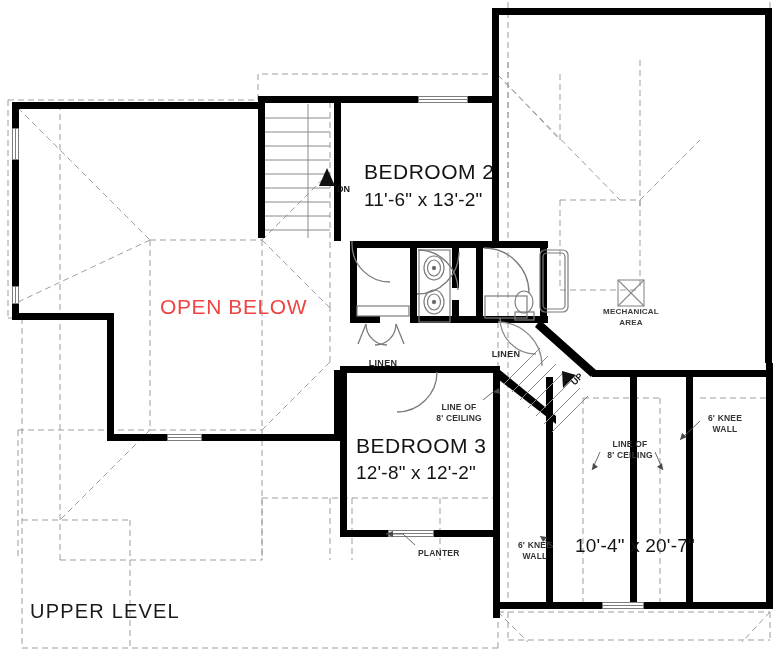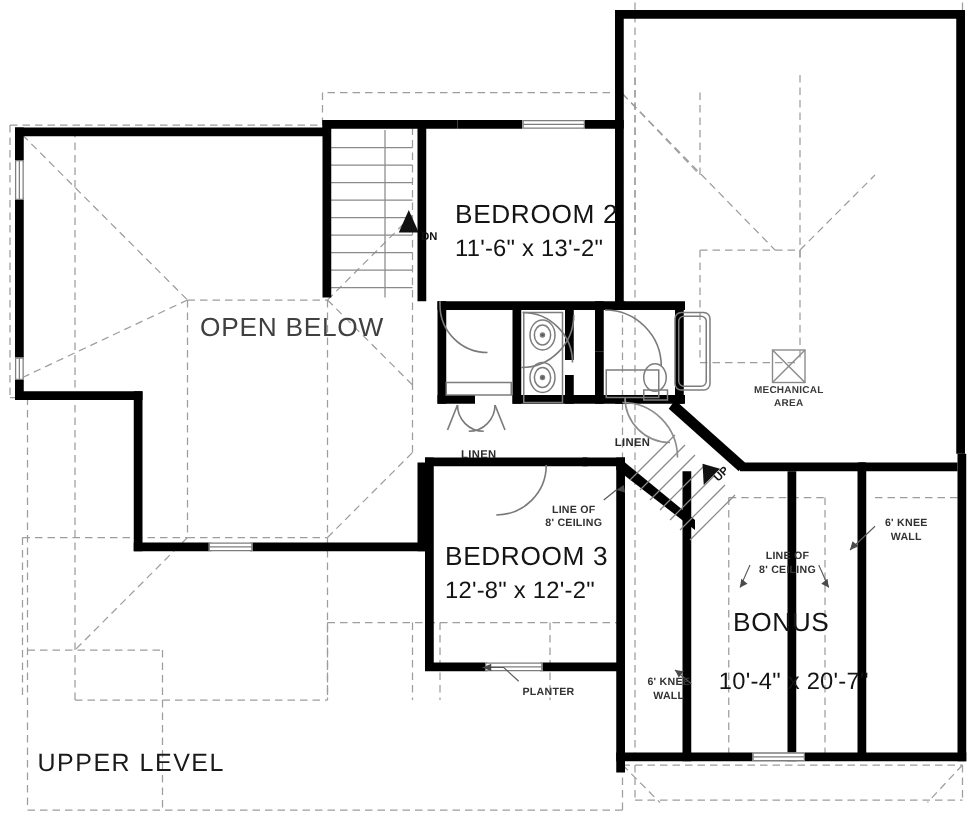--- a/index.html
+++ b/index.html
@@ -6,21 +6,21 @@
   body{width:778px;height:664px;overflow:hidden;
        font-family:"Liberation Sans", sans-serif;color:#1a1a1a;}
   #plan{position:relative;width:778px;height:664px;background:#fff;}
   svg{display:block;}
   .lbl{position:absolute;white-space:pre;line-height:1.12;}
   .room-name{font-size:21px;letter-spacing:.5px;color:#141414;}
   .room-dim{font-size:19px;letter-spacing:.2px;color:#141414;}
   .tiny{font-size:8.5px;font-weight:bold;letter-spacing:.2px;color:#333;}
   .tiny9{font-size:9px;font-weight:bold;letter-spacing:.3px;color:#2b2b2b;margin-top:44px;}
   .mech{font-size:8px;font-weight:bold;letter-spacing:.2px;color:#3a3a3a;line-height:1.25;}
-  .openbelow{font-size:21px;letter-spacing:.6px;color:#404040;}
+  .openbelow{font-size:21px;letter-spacing:.6px;color:#ef4444;margin-top:44px;}
   .title{font-size:20px;letter-spacing:1.2px;color:#1a1a1a;}
   .ctr{text-align:center;}
   .updn{font-size:9px;font-weight:bold;color:#111;}
   .rot-up{transform:rotate(-45deg);transform-origin:left top;}
 </style>
 </head>
 <body>
 
 <div id="plan">
 
@@ -283,21 +283,20 @@
       <path d="M576,375 L563,388 L562,371 Z"></path>
     </g>
   </svg>
 
   <div class="lbl room-name" style="left:364px;top:160px;">BEDROOM 2</div>
   <div class="lbl room-dim" style="left:364px;top:189px;">11'-6" x 13'-2"</div>
 
   <div class="lbl room-name" style="left:356px;top:434px;">BEDROOM 3</div>
   <div class="lbl room-dim" style="left:356px;top:462px;">12'-8" x 12'-2"</div>
 
-  <div class="lbl room-name ctr" style="left:570px;top:487px;width:110px;">BONUS</div>
   <div class="lbl room-dim ctr" style="left:560px;top:535px;width:150px;">10'-4" x 20'-7"</div>
 
   <div class="lbl openbelow" style="left:160px;top:251px;">OPEN BELOW</div>
 
   <div class="lbl title" style="left:30px;top:600px;text-align:center;">UPPER LEVEL</div>
 
   <div class="lbl tiny9 ctr" style="left:357px;top:314px;width:52px;">LINEN</div>
   <div class="lbl tiny9 ctr" style="left:484px;top:305px;width:44px;">LINEN</div>
 
   <div class="lbl mech ctr" style="left:586px;top:307px;width:90px;">MECHANICAL</div>

